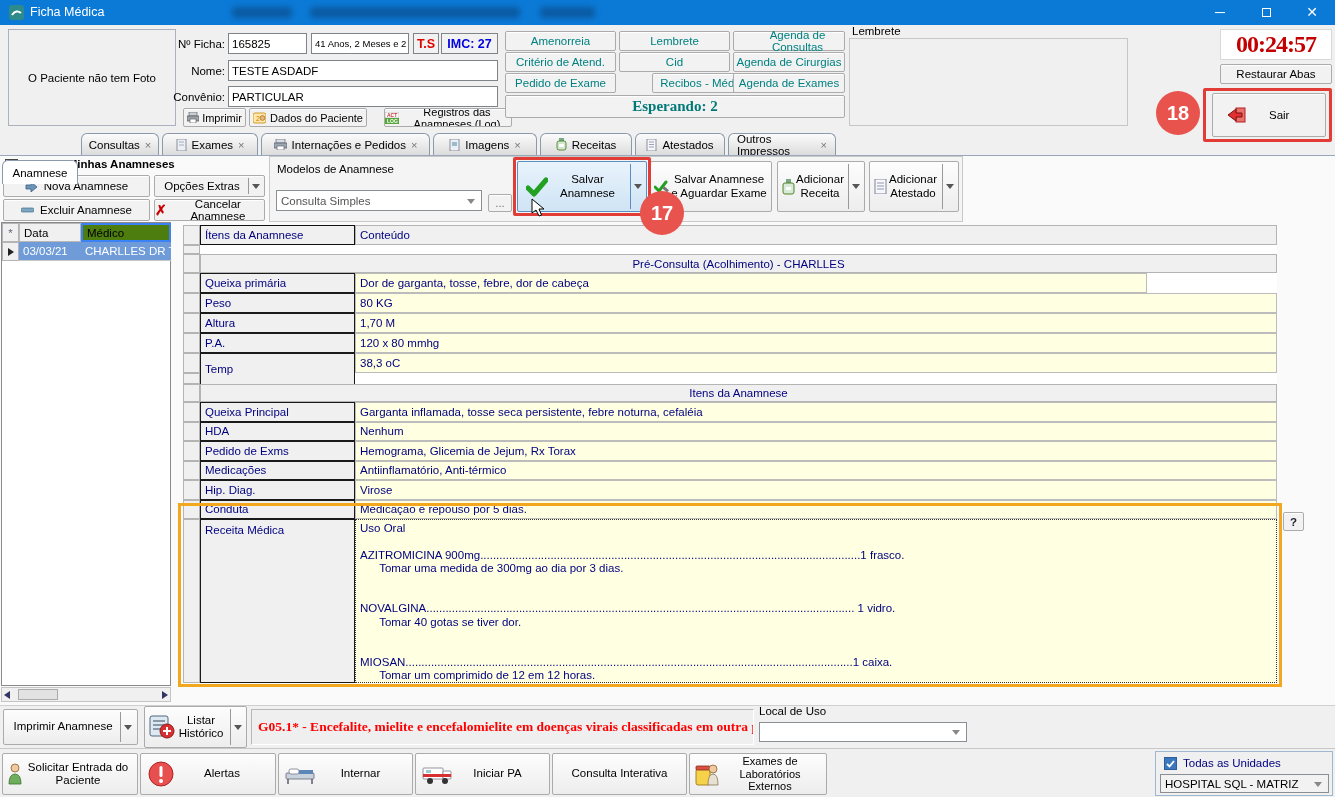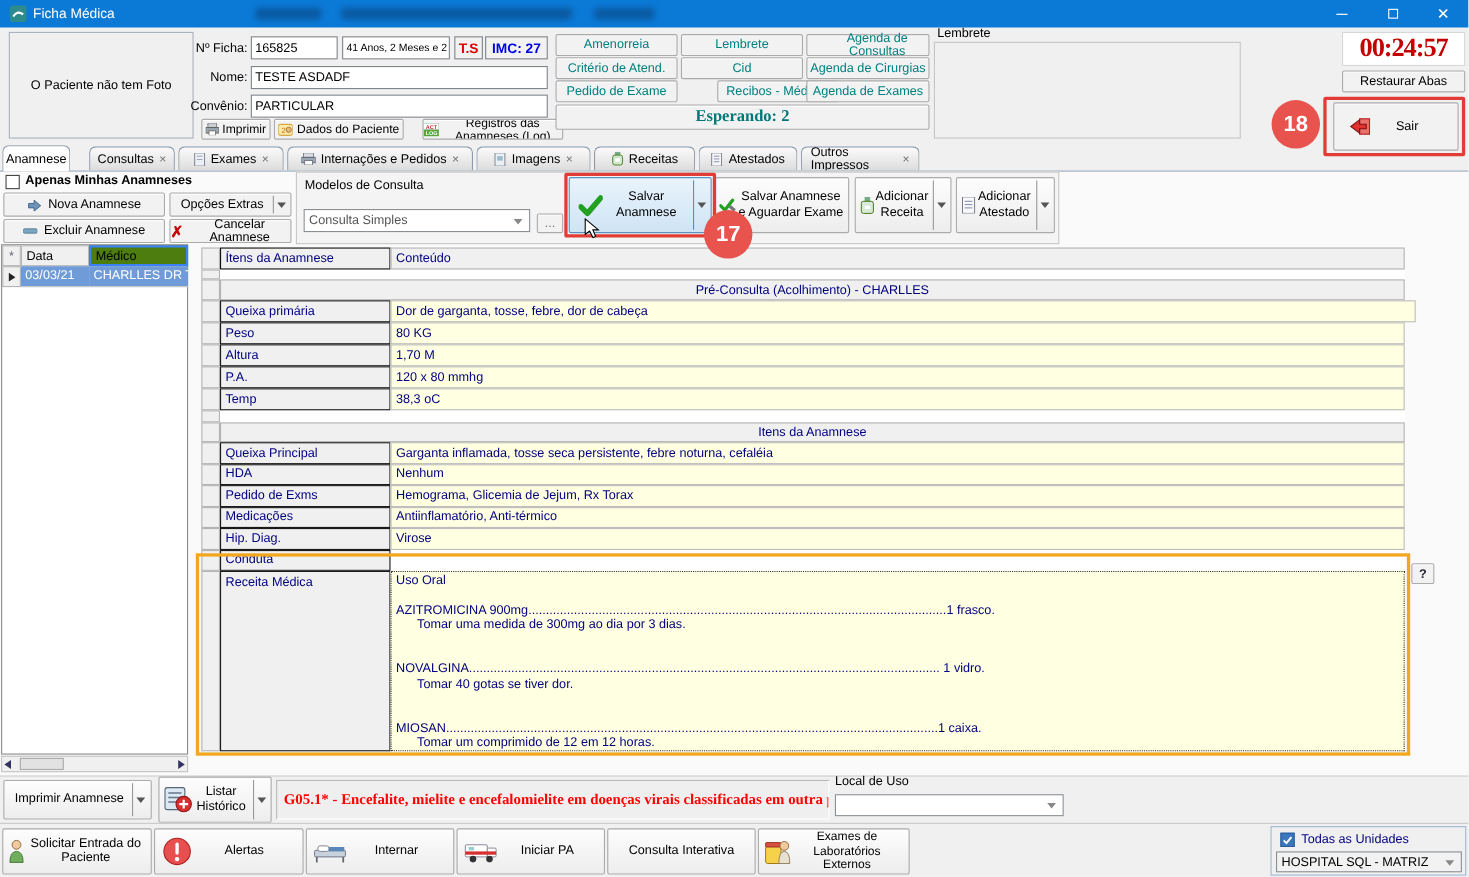--- a/index.html
+++ b/index.html
@@ -176,21 +176,21 @@
         <path d="M1 9 L9 3 L9 7 L15 7 L15 11 L9 11 L9 15 Z" fill="#E03030" stroke="#801010" stroke-width="1"></path>
       </svg>
     </span>
   <span>Sair</span>
 </div>
 <div class="ann-rect" style="left:1203px;top:88px;width:129px;height:54px;"></div>
 <div class="ann-circle" style="left:1156px;top:91px;">
     <span>18</span>
   </div>
 
-<div class="tab active" style="left:2px;width:62px;">
+<div class="tab active" style="left:2px;width:76px;margin-top:28px;">
     <span>Anamnese</span>
   </div>
 <div class="tab" style="left:81px;width:78px;">
     <span>Consultas</span>
     <span class="x">×</span>
   </div>
 <div class="tab" style="left:162px;width:96px;">
   <span>
       <svg width="11" height="12">
         <rect x="1" y="0" width="9" height="12" fill="#EAF0F6" stroke="#778" stroke-width="0.8"></rect>
@@ -273,21 +273,21 @@
       </svg>
     </span>
   <span>Excluir Anamnese</span>
 </div>
 <div class="btn" style="left:154px;top:199px;width:111px;height:22px;gap:5px;">
   <span style="color:#CC0000;font-weight:bold;font-size:14px;line-height:1;">✗</span>
   <span>Cancelar Anamnese</span>
 </div>
 
 <div class="abs" style="left:269px;top:156px;width:694px;height:66px;border:1px solid #C9C9C9;background:#F4F4F4;"></div>
-<span class="abs" style="left:277px;top:163px;">Modelos de Consulta</span>
+<span class="abs" style="left:277px;top:163px;">Modelos de Anamnese</span>
 <div class="combo" style="left:276px;top:190px;width:206px;height:21px;color:#555;">
   <span>Consulta Simples</span>
     <span class="ddarrow"></span>
 </div>
 <div class="btn" style="left:488px;top:194px;width:24px;height:18px;color:#777;">
     <span>...</span>
   </div>
 
 <div class="bigbtn" style="left:517px;top:161px;width:130px;height:51px;background:linear-gradient(#E9F3FC,#CFE4F5);border-color:#5A8FC0;padding:0 4px;">
   <span style="margin-left:4px;">
@@ -385,21 +385,21 @@
 
   <div class="gcell gut" style="left:0;top:29px;width:17px;height:19px;"></div>
   <div class="gcell sech" style="left:17px;top:29px;width:1077px;height:19px;">
       <span>Pré-Consulta (Acolhimento) - CHARLLES</span>
     </div>
 
   <div class="gcell gut" style="left:0;top:48px;width:17px;height:20px;"></div>
   <div class="gcell lblc" style="left:17px;top:48px;width:155px;height:20px;">
       <span>Queixa primária</span>
     </div>
-  <div class="gcell valc" style="left:172px;top:48px;width:932px;height:20px;">
+  <div class="gcell valc" style="left:172px;top:48px;width:792px;height:20px;">
       <span>Dor de garganta, tosse, febre, dor de cabeça</span>
     </div>
 
   <div class="gcell gut" style="left:0;top:68px;width:17px;height:20px;"></div>
   <div class="gcell lblc" style="left:17px;top:68px;width:155px;height:20px;">
       <span>Peso</span>
     </div>
   <div class="gcell valc" style="left:172px;top:68px;width:922px;height:20px;">
       <span>80 KG</span>
     </div>
@@ -414,21 +414,21 @@
 
   <div class="gcell gut" style="left:0;top:108px;width:17px;height:20px;"></div>
   <div class="gcell lblc" style="left:17px;top:108px;width:155px;height:20px;">
       <span>P.A.</span>
     </div>
   <div class="gcell valc" style="left:172px;top:108px;width:922px;height:20px;">
       <span>120 x 80  mmhg</span>
     </div>
 
   <div class="gcell gut" style="left:0;top:128px;width:17px;height:20px;"></div>
-  <div class="gcell lblc" style="left:17px;top:128px;width:155px;height:20px;">
+  <div class="gcell lblc" style="left:17px;top:128px;width:155px;height:32px;">
       <span>Temp</span>
     </div>
   <div class="gcell valc" style="left:172px;top:128px;width:922px;height:20px;">
       <span>38,3 oC</span>
     </div>
 
   <div class="gcell gut" style="left:0;top:148px;width:17px;height:11px;"></div>
   <div class="gcell gut" style="left:0;top:159px;width:17px;height:18px;"></div>
   <div class="gcell sech" style="left:17px;top:159px;width:1077px;height:18px;">
       <span>Itens da Anamnese</span>
@@ -470,20 +470,23 @@
   <div class="gcell lblc" style="left:17px;top:255px;width:155px;height:19.5px;">
       <span>Hip. Diag.</span>
     </div>
   <div class="gcell valc" style="left:172px;top:255px;width:922px;height:19.5px;">
       <span>Virose</span>
     </div>
 
   <div class="gcell gut" style="left:0;top:274.5px;width:17px;height:19.5px;"></div>
   <div class="gcell lblc" style="left:17px;top:274.5px;width:155px;height:19.5px;">
       <span>Conduta</span>
+    </div>
+  <div class="gcell valc" style="left:172px;top:274.5px;width:922px;height:19.5px;">
+      <span>Medicação e repouso por 5 dias.</span>
     </div>
 
   <div class="gcell gut" style="left:0;top:294px;width:17px;height:164px;"></div>
   <div class="gcell lblc" style="left:17px;top:294px;width:155px;height:164px;align-items:flex-start;padding-top:4px;">
       <span>Receita Médica</span>
     </div>
   <div class="abs" style="left:172px;top:294px;width:922px;height:164px;background:#FFFFE1;border:1px dotted #333;color:#000080;white-space:pre-wrap;line-height:13.4px;padding:2px 4px;overflow:hidden;"><span>Uso Oral
 
 AZITROMICINA 900mg.......................................................................................................................1 frasco.
       Tomar uma medida de 300mg ao dia por 3 dias.

